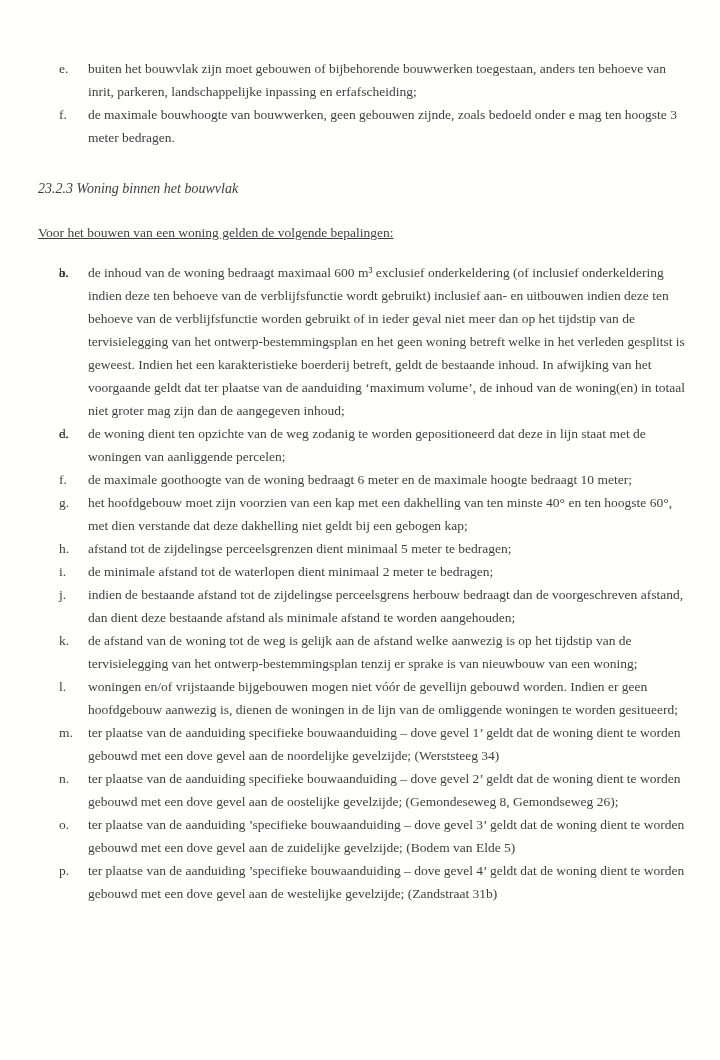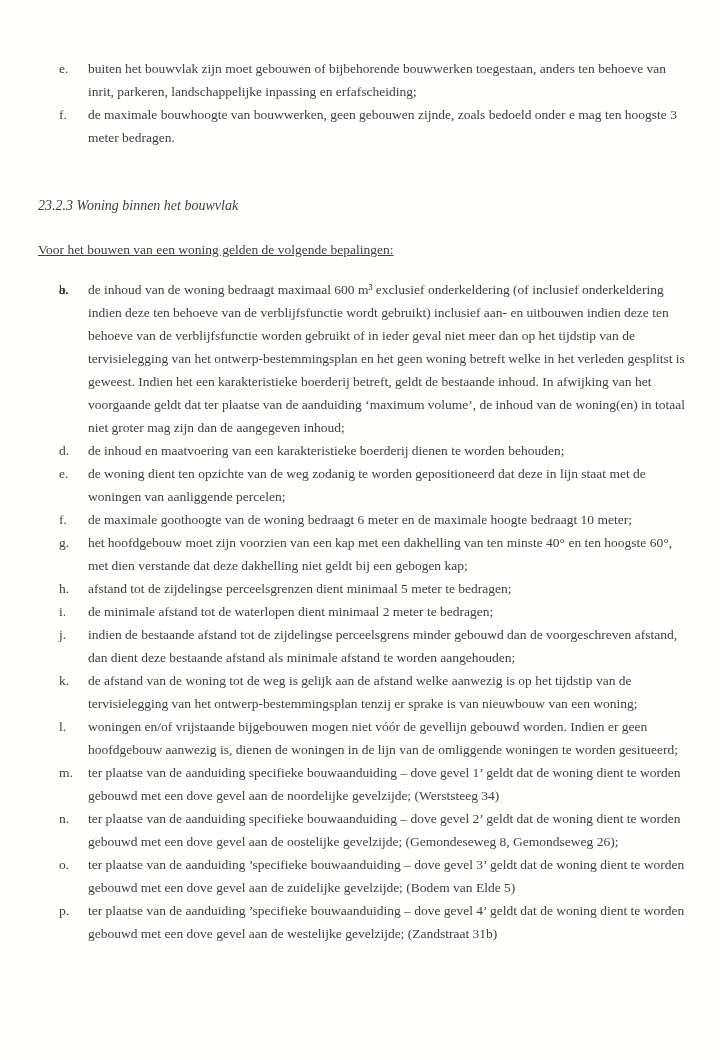--- a/index.html
+++ b/index.html
@@ -16,21 +16,21 @@
     color: #3e3e40;
     overflow: hidden;
   }
   .rule-list { margin: 0; padding: 0; list-style: none; }
   .rule-item { position: relative; padding-left: 50px; }
   .rule-item .marker { position: absolute; left: 21px; top: 0; }
   .section-heading {
     font-style: italic;
     font-weight: normal;
     font-size: 14px;
-    margin: 45px 0 21px 0;
+    margin: 28px 0 21px 0;
     color: #3e3e40;
   }
   .intro-paragraph { margin: 0 0 17px 0; text-decoration: underline; }
 </style>
 </head>
 <body>
 
 <div class="page">
 
   <div class="rule-list">
@@ -54,21 +54,20 @@
     </div>
     <div class="rule-item">
       <span class="marker">b.</span>
     </div>
     <div class="rule-item">
       <span class="marker">c.</span>
       <span class="text">de inhoud van de woning bedraagt maximaal 600 m³ exclusief onderkeldering (of inclusief onderkeldering indien deze ten behoeve van de verblijfsfunctie wordt gebruikt) inclusief aan- en uitbouwen indien deze ten behoeve van de verblijfsfunctie worden gebruikt of in ieder geval niet meer dan op het tijdstip van de tervisielegging van het ontwerp-bestemmingsplan en het geen woning betreft welke in het verleden gesplitst is geweest. Indien het een karakteristieke boerderij betreft, geldt de bestaande inhoud. In afwijking van het voorgaande geldt dat ter plaatse van de aanduiding ‘maximum volume’, de inhoud van de woning(en) in totaal niet groter mag zijn dan de aangegeven inhoud;</span>
     </div>
     <div class="rule-item">
       <span class="marker">d.</span>
-      <span class="text">de inhoud en maatvoering van een karakteristieke boerderij dienen te worden behouden;</span>
     </div>
     <div class="rule-item">
       <span class="marker">e.</span>
       <span class="text">de woning dient ten opzichte van de weg zodanig te worden gepositioneerd dat deze in lijn staat met de woningen van aanliggende percelen;</span>
     </div>
     <div class="rule-item">
       <span class="marker">f.</span>
       <span class="text">de maximale goothoogte van de woning bedraagt 6 meter en de maximale hoogte bedraagt 10 meter;</span>
     </div>
     <div class="rule-item">
@@ -78,21 +77,21 @@
     <div class="rule-item">
       <span class="marker">h.</span>
       <span class="text">afstand tot de zijdelingse perceelsgrenzen dient minimaal 5 meter te bedragen;</span>
     </div>
     <div class="rule-item">
       <span class="marker">i.</span>
       <span class="text">de minimale afstand tot de waterlopen dient minimaal 2 meter te bedragen;</span>
     </div>
     <div class="rule-item">
       <span class="marker">j.</span>
-      <span class="text">indien de bestaande afstand tot de zijdelingse perceelsgrens minder gebouwd dan de voorgeschreven afstand, dan dient deze bestaande afstand als minimale afstand te worden aangehouden;</span>
+      <span class="text">indien de bestaande afstand tot de zijdelingse perceelsgrens herbouw bedraagt dan de voorgeschreven afstand, dan dient deze bestaande afstand als minimale afstand te worden aangehouden;</span>
     </div>
     <div class="rule-item">
       <span class="marker">k.</span>
       <span class="text">de afstand van de woning tot de weg is gelijk aan de afstand welke aanwezig is op het tijdstip van de tervisielegging van het ontwerp-bestemmingsplan tenzij er sprake is van nieuwbouw van een woning;</span>
     </div>
     <div class="rule-item">
       <span class="marker">l.</span>
       <span class="text">woningen en/of vrijstaande bijgebouwen mogen niet vóór de gevellijn gebouwd worden. Indien er geen hoofdgebouw aanwezig is, dienen de woningen in de lijn van de omliggende woningen te worden gesitueerd;</span>
     </div>
     <div class="rule-item">

